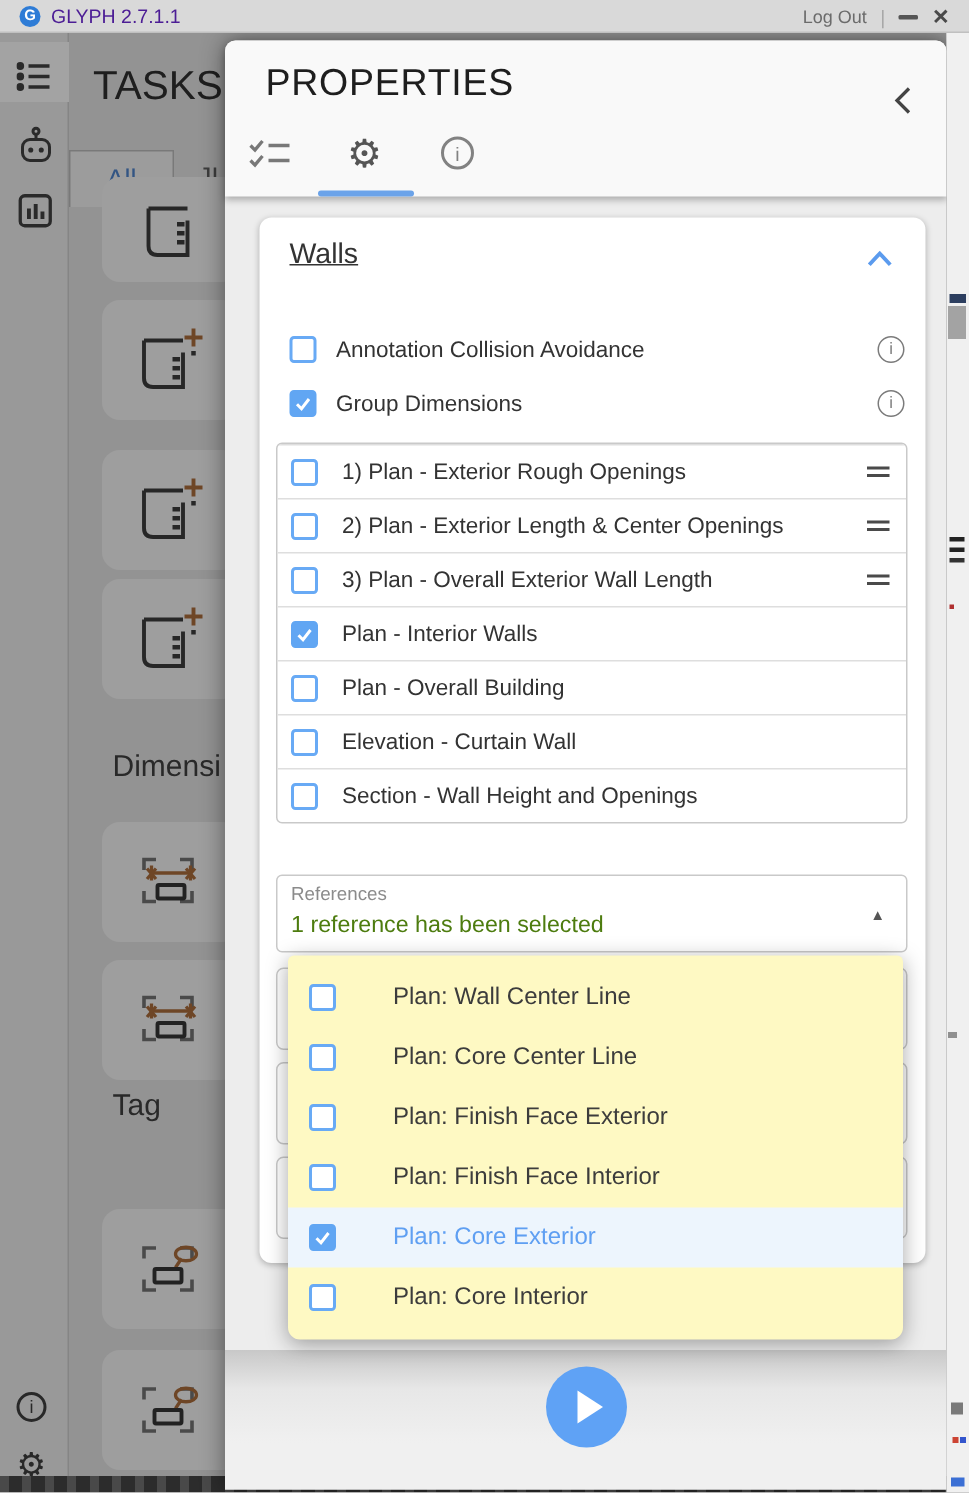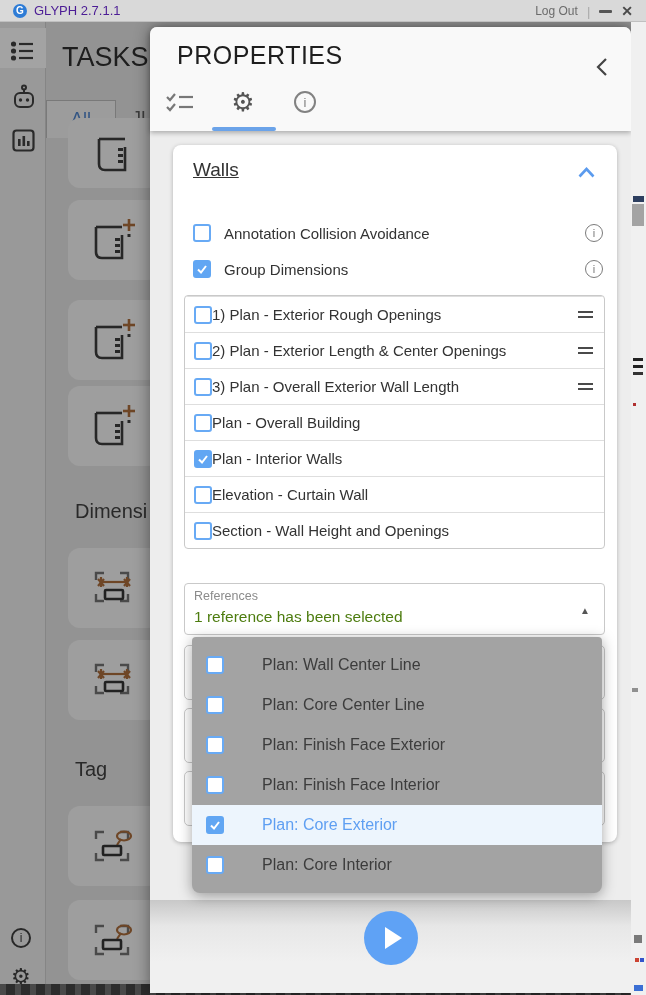--- a/index.html
+++ b/index.html
@@ -60,34 +60,34 @@
 
   .cb { width:18px; height:18px; border:2px solid #68aaf5; border-radius:3px; background:#fff;
         display:flex; align-items:center; justify-content:center; flex:none; }
   .cb.checked { background:#61a6f3; border-color:#61a6f3; }
 
   .fieldset { position:absolute; left:11px; top:150px; width:421px; border:1px solid #c9c9c9;
               border-radius:4px; background:#fff; overflow:hidden; }
   .fs-label { padding:5px 0 3px 9px; font-size:12.5px; color:#8b8b8b; }
   .fs-row { height:36px; border-top:1px solid #dedede; display:flex; align-items:center;
             padding-left:9px; padding-right:11px; }
-  .fs-row .lbl { font-size:15px; color:#333; }
+  .fs-row .lbl { margin-left:16px; font-size:15px; color:#333; }
   .drag-handle { margin-left:auto; width:15px; display:flex; flex-direction:column; gap:3px; }
   .drag-handle i { display:block; height:2px; background:#4a4a4a; }
 
   .ref-box { position:absolute; left:11px; top:438px; width:421px; height:52px; border:1px solid #c9c9c9;
              border-radius:4px; background:#fff;text-align:right; }
   .ref-label { position:absolute; left:9px; top:5px; font-size:12.5px; color:#8b8b8b; }
   .ref-value { position:absolute; left:9px; top:24px; font-size:15.5px; color:#4d7c0f; }
   .ref-collapse { position:absolute; right:14px; top:21px; font-size:10px; color:#555; }
 
   .ghost-box { position:absolute; left:11px; width:421px; height:55px; border:1px solid #c9c9c9;
                border-radius:5px; background:#fff; }
 
-  .dropdown { position:absolute; left:42px; top:610px; width:410px; background:#a3a3a3;
+  .dropdown { position:absolute; left:42px; top:610px; width:410px; background:#fef9c3;
               border-radius:4px 4px 8px 8px; box-shadow:0 3px 14px rgba(0,0,0,0.35); padding:8px 0; z-index:30; }
   .dd-item { height:40px; display:flex; align-items:center; padding-left:14px; font-size:16px; color:#3c3c3c; }
   .dd-item .lbl { margin-left:38px; }
   .dd-item.selected { background:#edf5fd; color:#5f9ff2; }
 
   .p-footer { position:absolute; left:0; right:0; top:873px; bottom:0;
               background:linear-gradient(180deg,#c8c8c8 0,#e7e7e7 26px,#f0f0f0 62px); z-index:4; }
   .play-btn { position:absolute; left:50%; transform:translateX(-50%); top:11px; width:54px; height:54px;
               border-radius:50%; background:#5fa2f5; display:flex; align-items:center; justify-content:center; }
   .play-tri { width:0; height:0; border-left:17px solid #fff; border-top:11px solid transparent;
@@ -251,21 +251,21 @@
               <path d="M36 10 v10"></path>
             <path d="M7 12 l6 7"></path>
               <path d="M13 12 l-6 7"></path>
               <path d="M33 12 l6 7"></path>
               <path d="M39 12 l-6 7"></path>
           </g>
           <rect x="14" y="23" width="18" height="9" rx="1" stroke="#333" stroke-width="2.6" fill="none"></rect>
         </svg>
       </div>
 
-      <div class="section-label" style="top:736px;text-align:center;">Tag</div>
+      <div class="section-label" style="top:704px;text-align:center;">Tag</div>
 
       <div class="card" style="top:784px;height:80px;">
         <svg width="46" height="42" viewBox="0 0 46 42">
           <g stroke="#6f6f6f" stroke-width="2.4" fill="none">
             <path d="M5 14 v-7 h8"></path>
               <path d="M29 7 h8 v7"></path>
               <path d="M5 28 v7 h8"></path>
               <path d="M37 28 v7 h-8"></path>
           </g>
           <g stroke="#a5693a" stroke-width="2.2" fill="none">
@@ -361,30 +361,30 @@
           </div>
           <div class="fs-row">
             <span class="cb"></span>
             <span class="lbl">3) Plan - Overall Exterior Wall Length</span>
             <span class="drag-handle">
                 <i></i>
                 <i></i>
               </span>
           </div>
           <div class="fs-row">
-            <span class="cb"></span>
-            <span class="lbl">Plan - Overall Building</span>
-          </div>
-          <div class="fs-row">
             <span class="cb checked">
               <svg width="12" height="12" viewBox="0 0 12 12">
                   <polyline points="2,6.5 5,9.5 10,3" fill="none" stroke="#fff" stroke-width="2"></polyline>
                 </svg>
             </span>
             <span class="lbl">Plan - Interior Walls</span>
+          </div>
+          <div class="fs-row">
+            <span class="cb"></span>
+            <span class="lbl">Plan - Overall Building</span>
           </div>
           <div class="fs-row">
             <span class="cb"></span>
             <span class="lbl">Elevation - Curtain Wall</span>
           </div>
           <div class="fs-row">
             <span class="cb"></span>
             <span class="lbl">Section - Wall Height and Openings</span>
           </div>
         </div>

